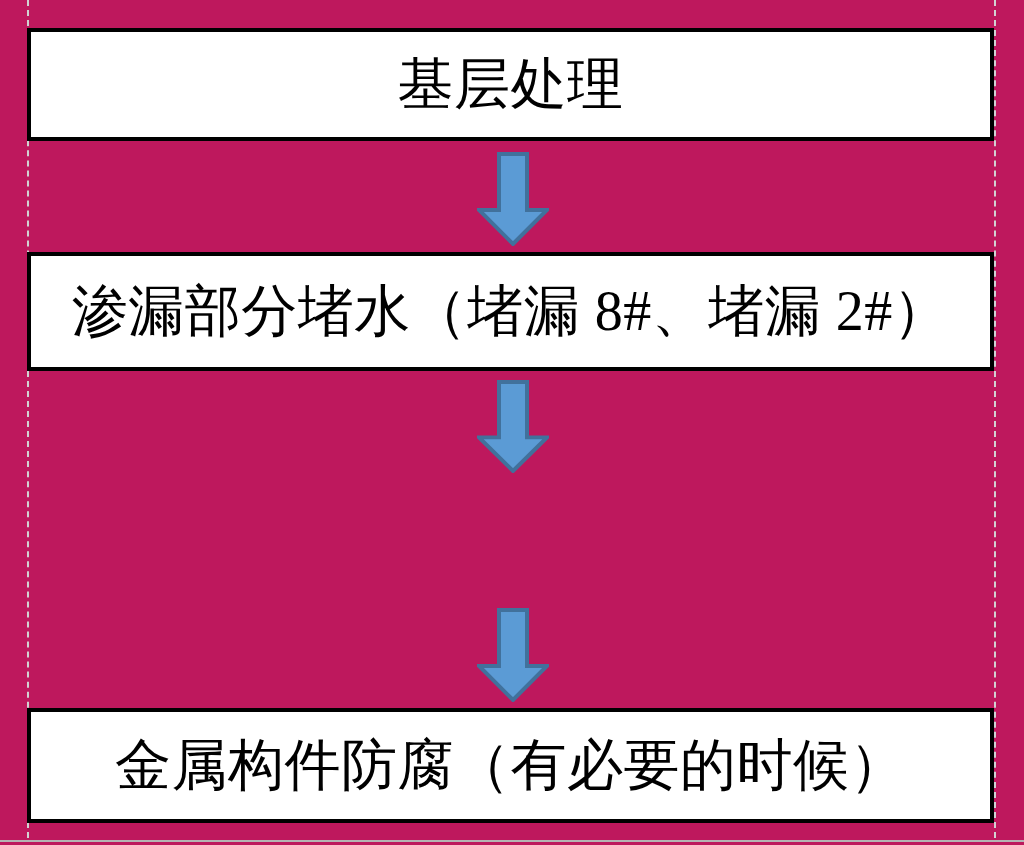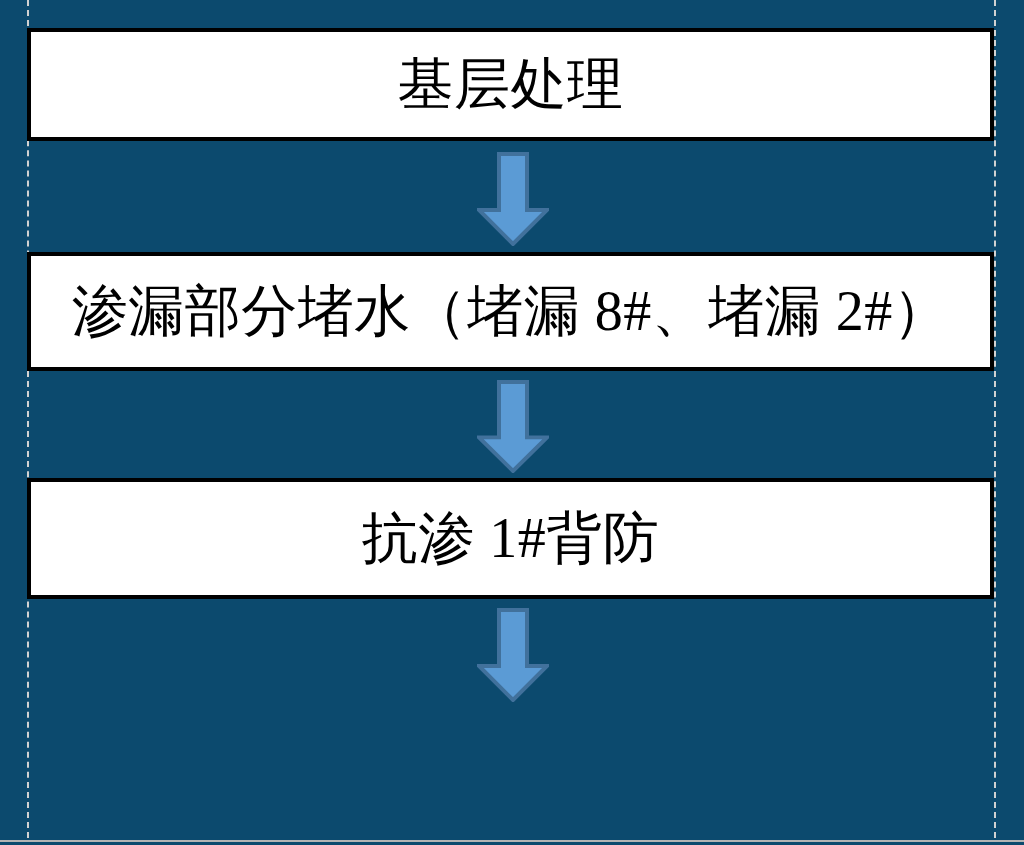--- a/index.html
+++ b/index.html
@@ -9,21 +9,21 @@
     background: #ffffff;
   }
   body {
     font-family: "Liberation Serif", "DejaVu Serif", serif;
   }
 
   #canvas {
     position: relative;
     width: 1024px;
     height: 845px;
-    background: #0c4a6e;
+    background: #be185d;
     overflow: hidden;
   }
 
   
   .guide-v {
     position: absolute;
     width: 0;
     border-left: 2px dashed #d2d2d2;
     top: 0;
     height: 838px;
@@ -108,26 +108,26 @@
   </div>
 
   <div class="arrow" id="arrow-2">
     <span>
       <svg viewBox="0 0 72 94" preserveAspectRatio="none" aria-hidden="true">
         <polygon points="22,2 50,2 50,58 70,58 36,92 2,58 22,58" fill="#5B9BD5" stroke="#41719C" stroke-width="4" stroke-linejoin="miter"></polygon>
       </svg>
     </span>
   </div>
 
-  <div class="node" id="node-3">
-    <span class="node-label">抗渗 1#背防</span>
-  </div>
 
   <div class="arrow" id="arrow-3">
     <span>
       <svg viewBox="0 0 72 94" preserveAspectRatio="none" aria-hidden="true">
         <polygon points="22,2 50,2 50,58 70,58 36,92 2,58 22,58" fill="#5B9BD5" stroke="#41719C" stroke-width="4" stroke-linejoin="miter"></polygon>
       </svg>
     </span>
   </div>
 
+  <div class="node" id="node-4">
+    <span class="node-label">金属构件防腐（有必要的时候）</span>
+  </div>
 
 </div>
 
 </body></html>

